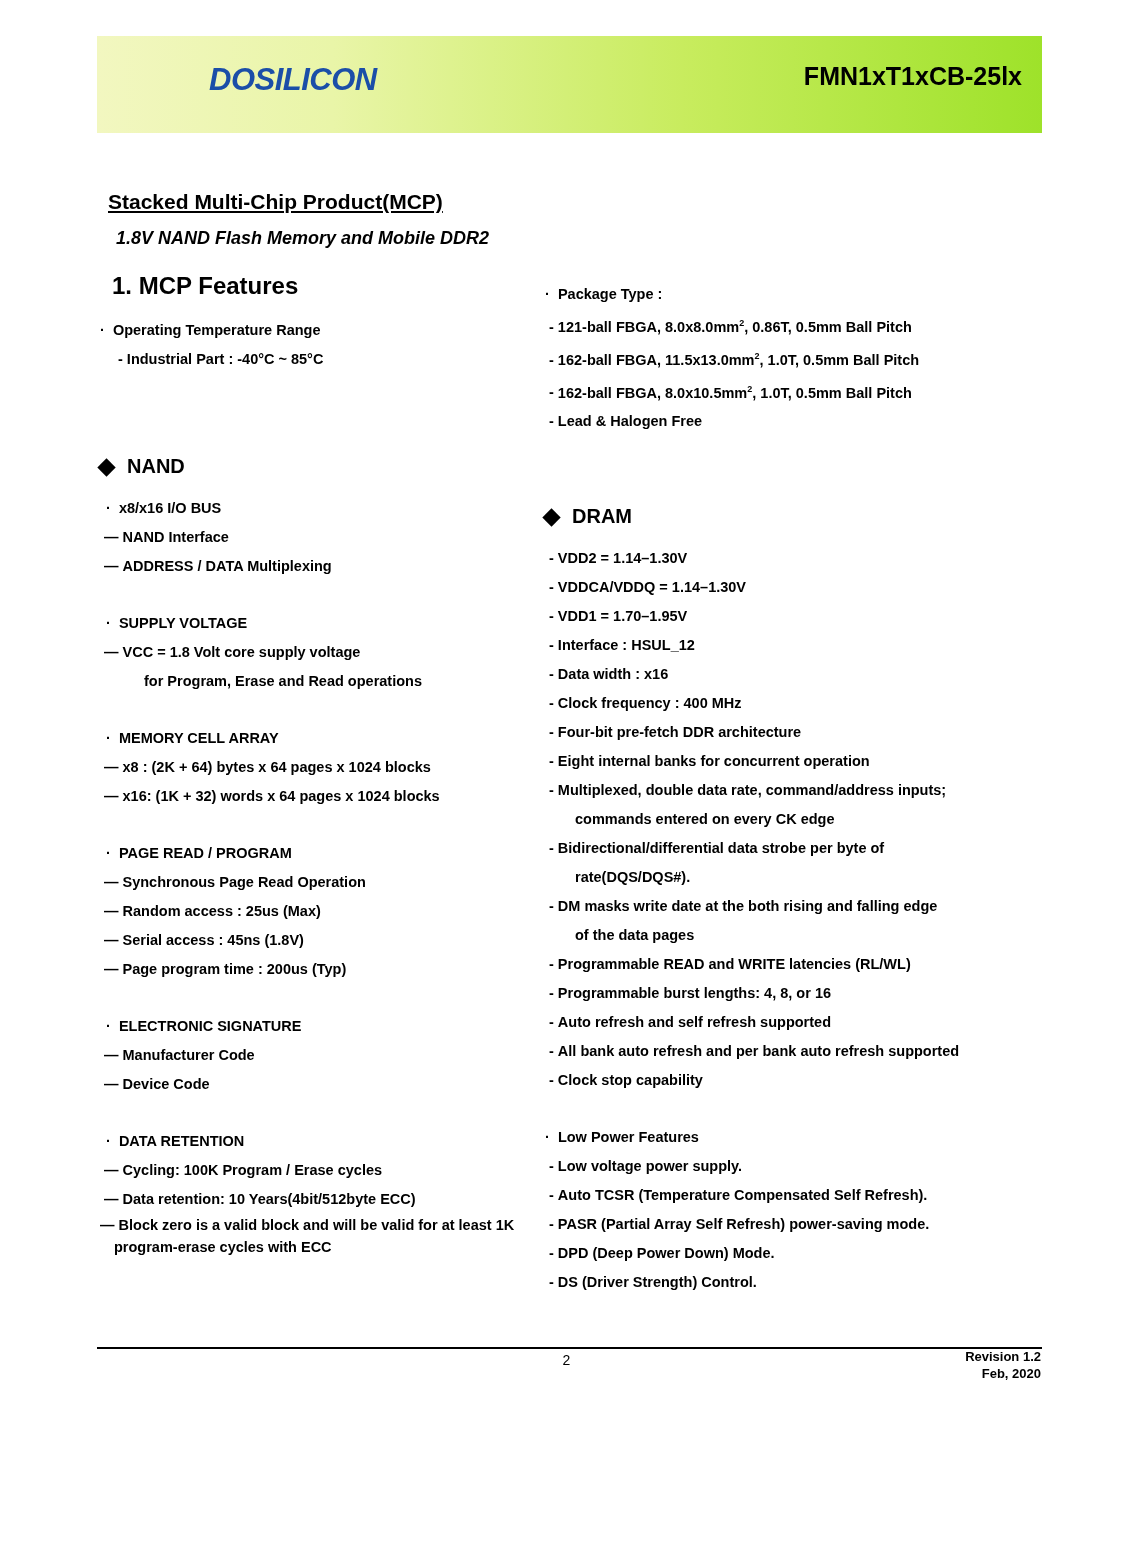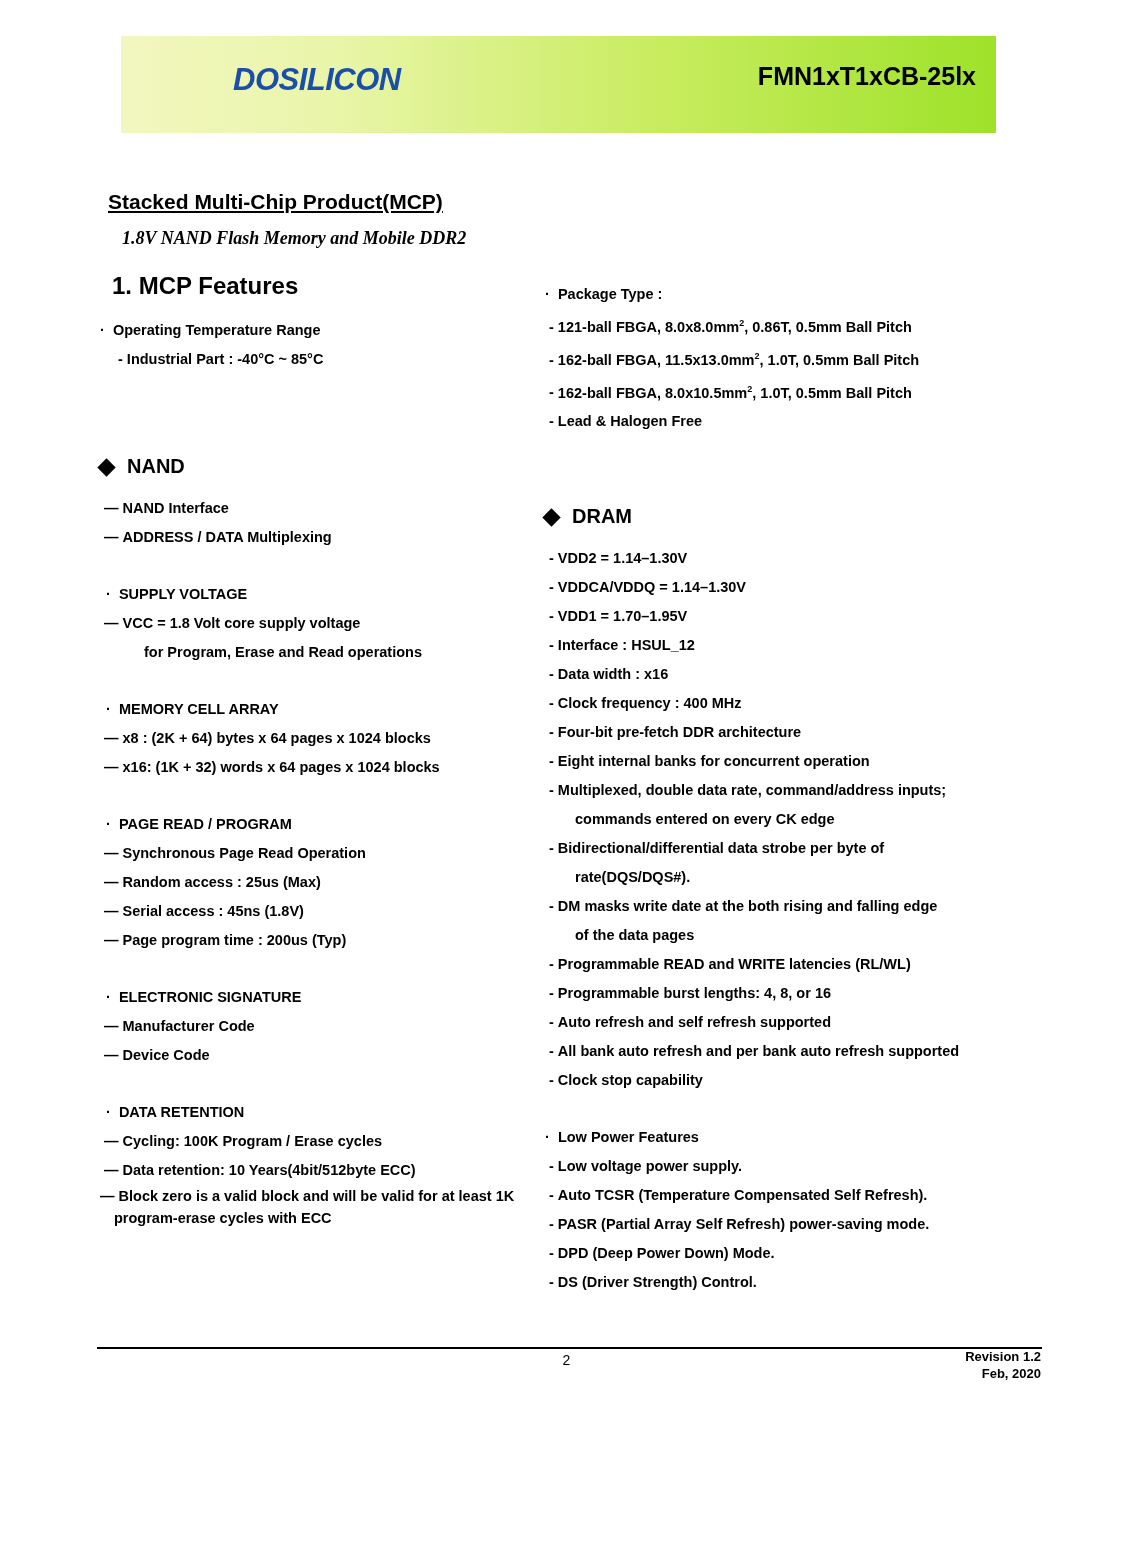--- a/index.html
+++ b/index.html
@@ -19,24 +19,23 @@
     position: absolute;
     left: 0; top: 0;
     width: 1133px;
     height: 1559px;
   }
   
   .banner {
     position: absolute;
     left: 97px;
     top: 36px;
-    width: 875px;
+    width: 945px;
     height: 97px;
     background: linear-gradient(to right, #f2f7c0 0%, #e9f5a8 25%, #c8ec5e 62%, #9ee22a 100%);
-    margin-left: 24px;
   }
   .banner-logo {
     position: absolute;
     left: 112px;
     font-style: italic;
     font-weight: bold;
     font-size: 31px;
     letter-spacing: -0.5px;
     color: #1b4ea8;
     top: 26px;
@@ -56,27 +55,26 @@
     position: absolute;
     left: 108px;
     top: 190px;
     font-size: 21px;
     font-weight: bold;
     text-decoration: underline;
     white-space: nowrap;
   }
   .doc-subtitle {
     position: absolute;
-    left: 122px;
+    left: 116px;
     top: 228px;
     font-size: 18px;
     font-weight: bold;
     font-style: italic;
     white-space: nowrap;
-    font-family: Liberation Serif, serif;
   }
   .section-heading {
     position: absolute;
     left: 112px;
     top: 272px;
     font-size: 24px;
     font-weight: bold;
     white-space: nowrap;
   }
   
@@ -177,20 +175,21 @@
     </div>
 
     <div class="gap-l"></div>
 
     <div class="diamond-head">
       <span class="dia"></span><span>NAND</span>
     </div>
 
     <div class="gap-s"></div>
 
+    <div class="line bullet-dot indent1">x8/x16 I/O BUS</div>
     <div class="line dash indent1">NAND Interface</div>
     <div class="line dash indent1">ADDRESS / DATA Multiplexing</div>
 
     <div class="gap-m"></div>
 
     <div class="line bullet-dot indent1">SUPPLY VOLTAGE</div>
     <div class="line dash indent1">VCC = 1.8 Volt core supply voltage</div>
     <div class="line indent3">for Program, Erase and Read operations</div>
 
     <div class="gap-m"></div>

